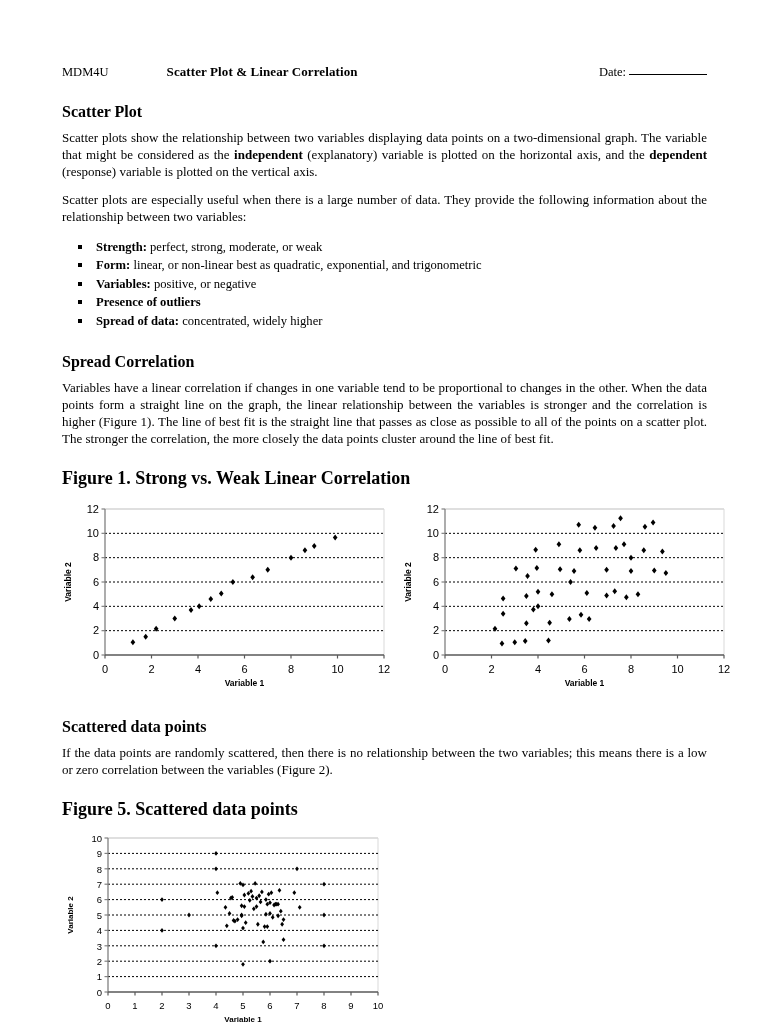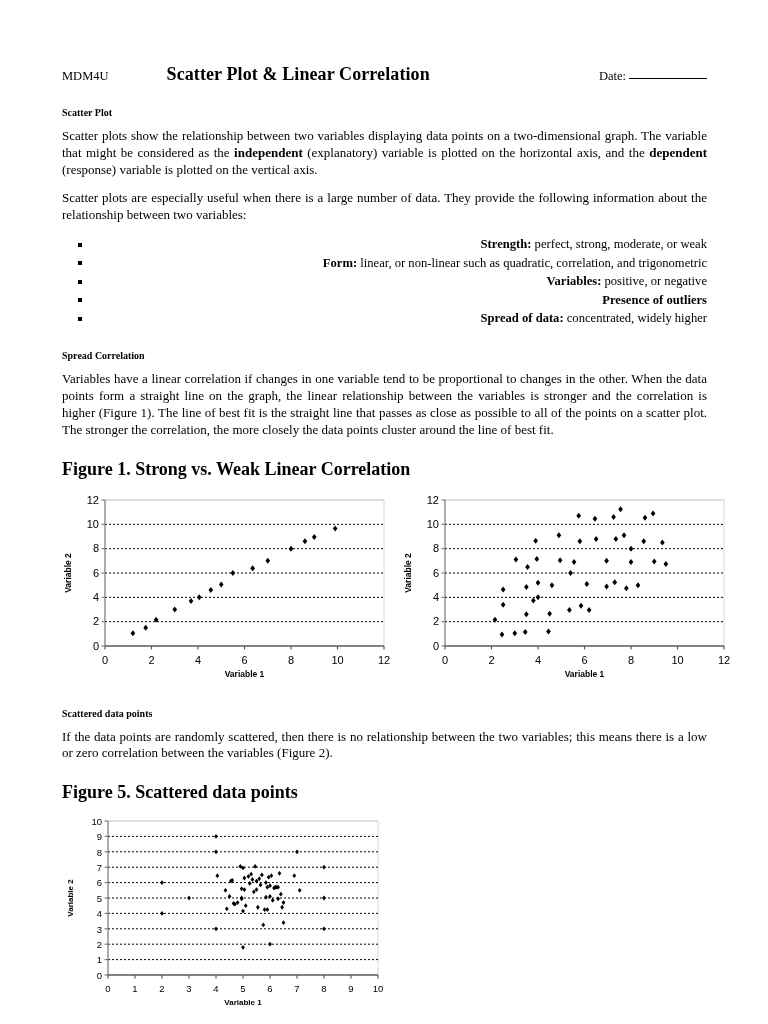--- a/index.html
+++ b/index.html
@@ -34,61 +34,60 @@
   .doc-header {
     display: flex;
     align-items: baseline;
     justify-content: space-between;
     font-size: 12.5px;
     margin-bottom: 22px;
   }
   .course-code { font-size: 12.5px; }
   .doc-title {
     font-weight: bold;
-    font-size: 18px;
+    font-size: 13px;
     letter-spacing: 0.1px;
     margin-left: 58px;
   }
   .date-block {
     font-size: 12.5px;
     white-space: nowrap;
     margin-left: auto;
     text-align: center;
   }
   .date-rule {
     display: inline-block;
     width: 78px;
     border-bottom: 1.2px solid #000;
     margin-left: 3px;
     vertical-align: 1px;
   }
 
   
   h2.section-heading {
-    font-size: 10px;
+    font-size: 16px;
     font-weight: bold;
     margin: 0 0 9px 0;
     line-height: 1.2;
   }
   h2.section-heading.spaced { margin-top: 22px; }
   p.body-text {
     font-size: 13px;
     line-height: 1.30;
     text-align: justify;
     margin: 0 0 11px 0;
   }
   p.body-text:last-child { margin-bottom: 0; }
   .b { font-weight: bold; }
 
   
   ul.feature-list {
     list-style: none;
     margin: 12px 0 0 0;
     padding: 0;
-    text-align: right;
   }
   ul.feature-list li {
     font-size: 12.6px;
     line-height: 1.47;
     padding-left: 34px;
     position: relative;
   }
   ul.feature-list li .marker {
     position: absolute;
     left: 16px;
@@ -142,21 +141,21 @@
 
     <p class="body-text"><span>Scatter plots show the relationship between two variables displaying data points on a two-dimensional graph. The variable that might be considered as the </span><span class="b">independent</span><span> (explanatory) variable is plotted on the horizontal axis, and the </span><span class="b">dependent</span><span> (response) variable is plotted on the vertical axis.</span></p>
 
     <p class="body-text">Scatter plots are especially useful when there is a large number of data. They provide the following information about the relationship between two variables:</p>
 
     <ul class="feature-list">
       <li>
         <span class="marker"></span><span class="b">Strength:</span><span> perfect, strong, moderate, or weak</span>
       </li>
       <li>
-        <span class="marker"></span><span class="b">Form:</span><span> linear, or non-linear such as quadratic, correlation, and trigonometric</span>
+        <span class="marker"></span><span class="b">Form:</span><span> linear, or non-linear best as quadratic, exponential, and trigonometric</span>
       </li>
       <li>
         <span class="marker"></span><span class="b">Variables:</span><span> positive, or negative</span>
       </li>
       <li>
         <span class="marker"></span><span class="b">Presence of outliers</span><span></span>
       </li>
       <li>
         <span class="marker"></span><span class="b">Spread of data:</span><span> concentrated, widely higher</span>
       </li>

